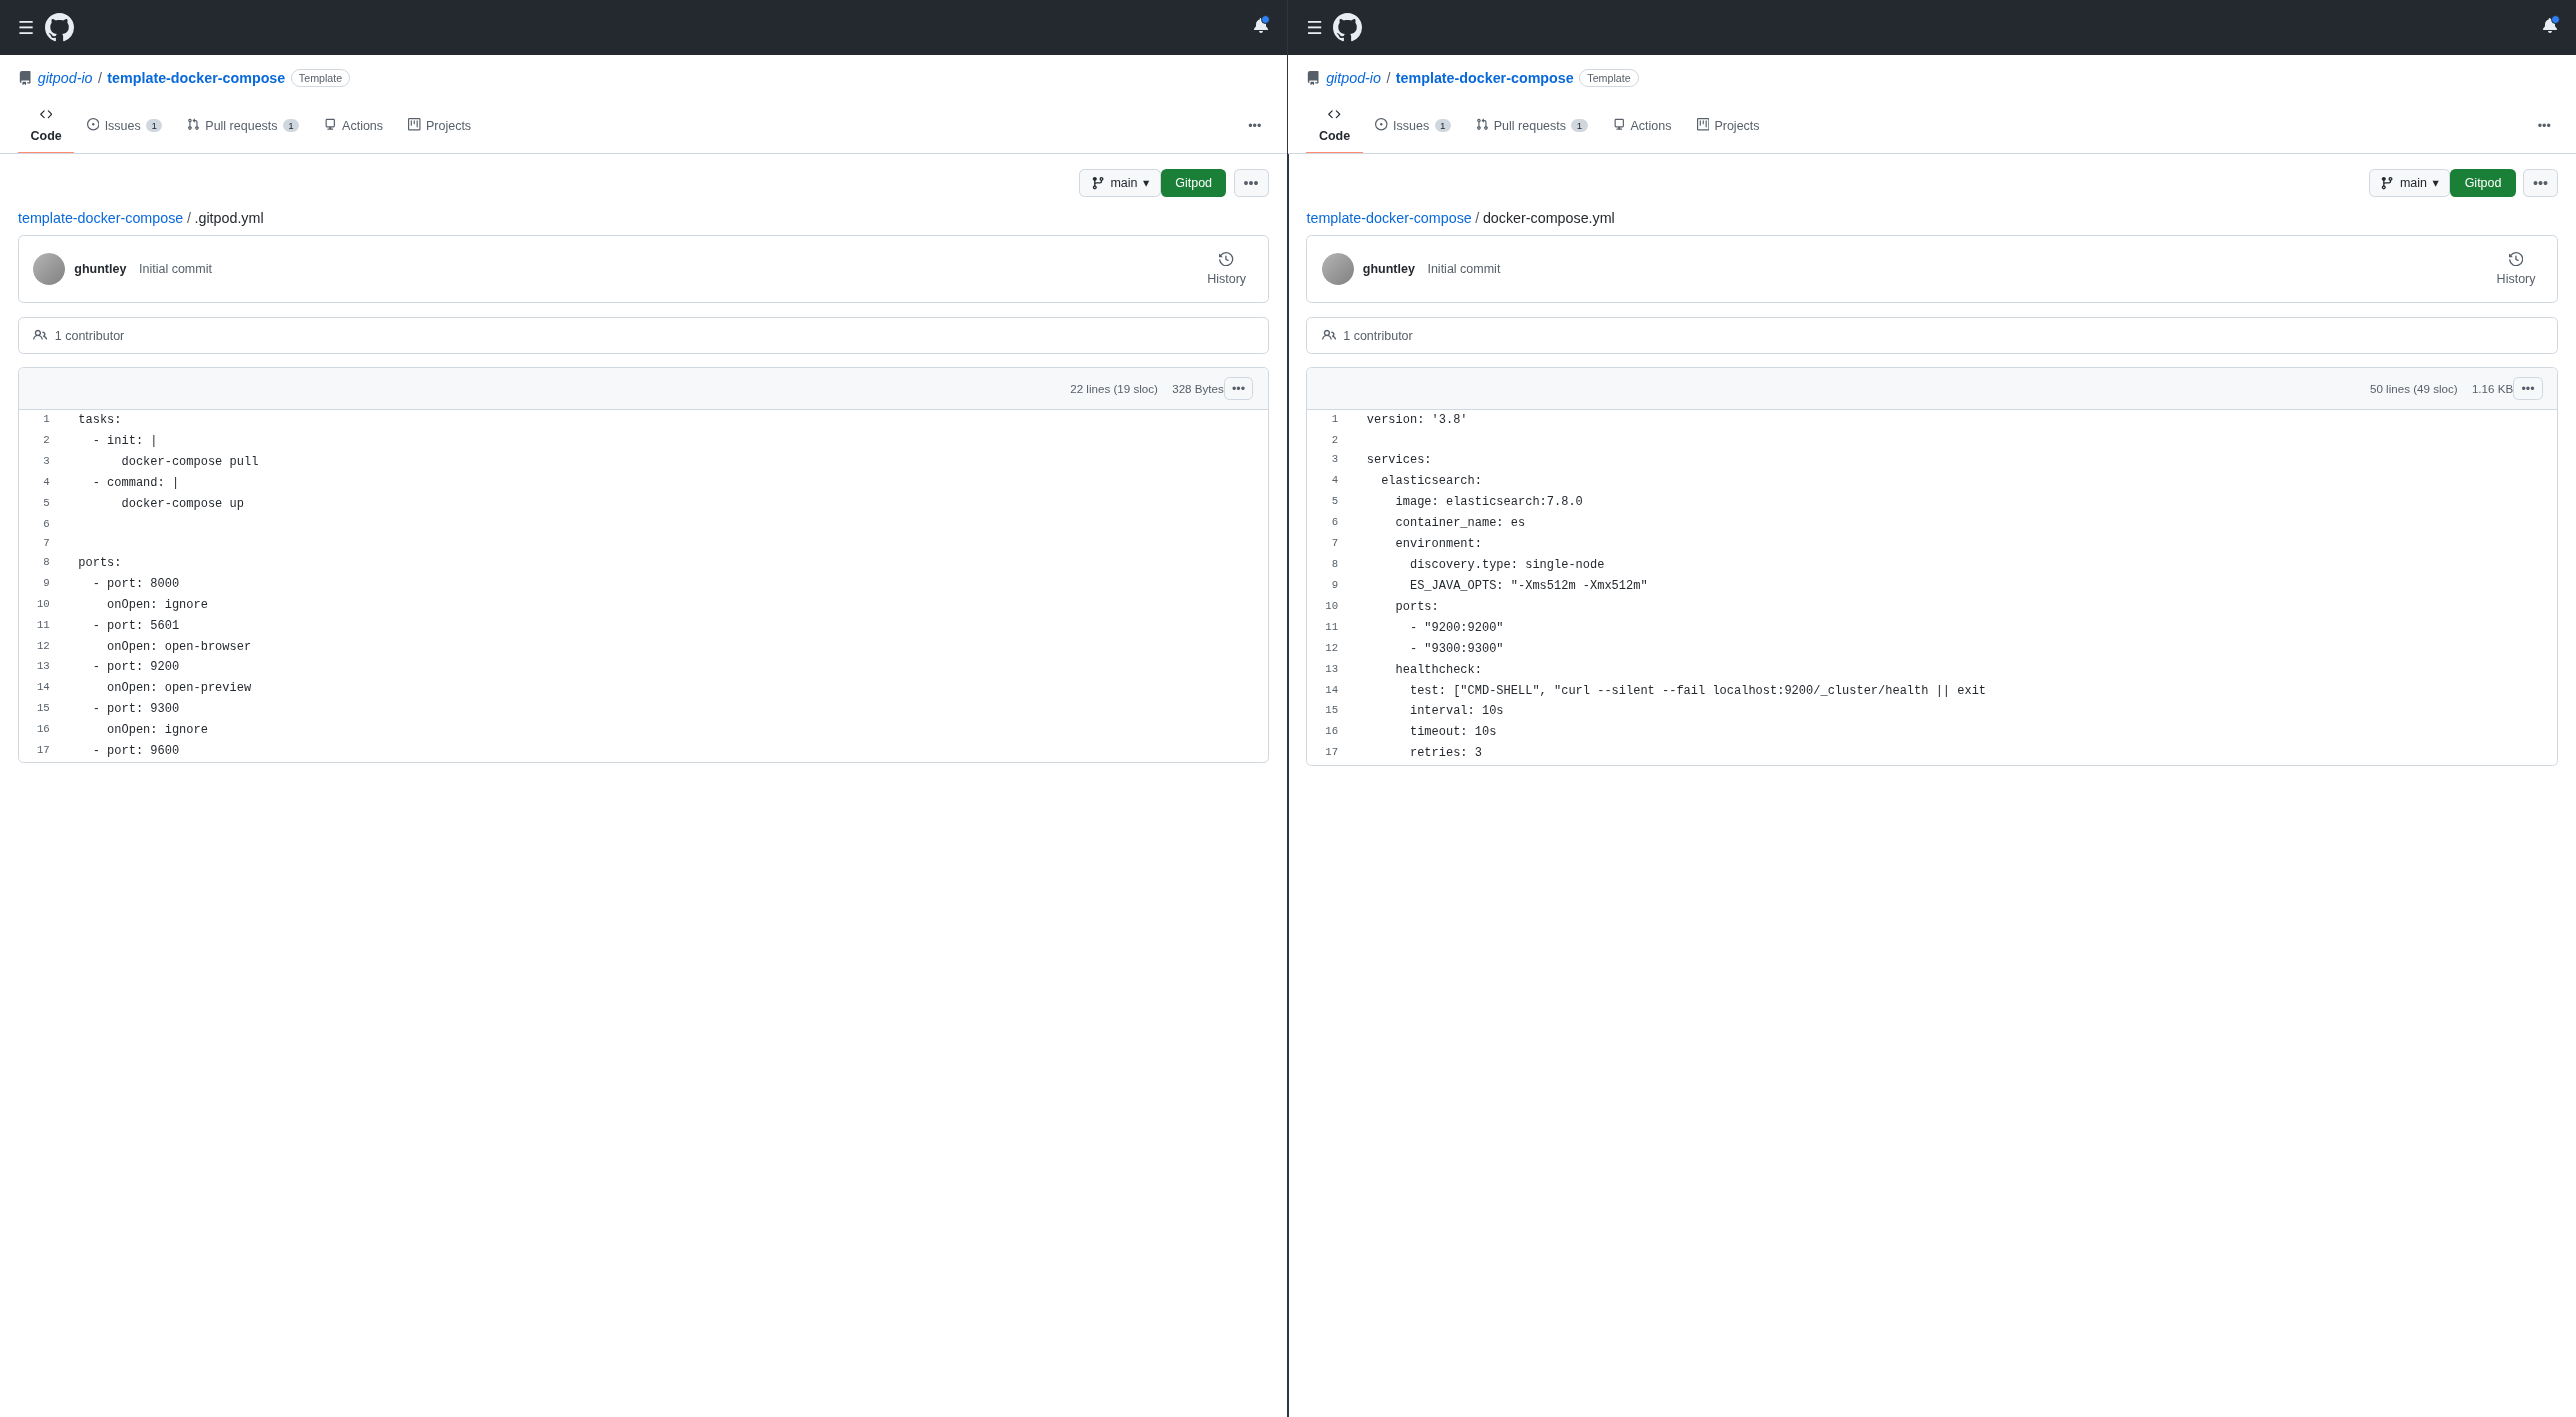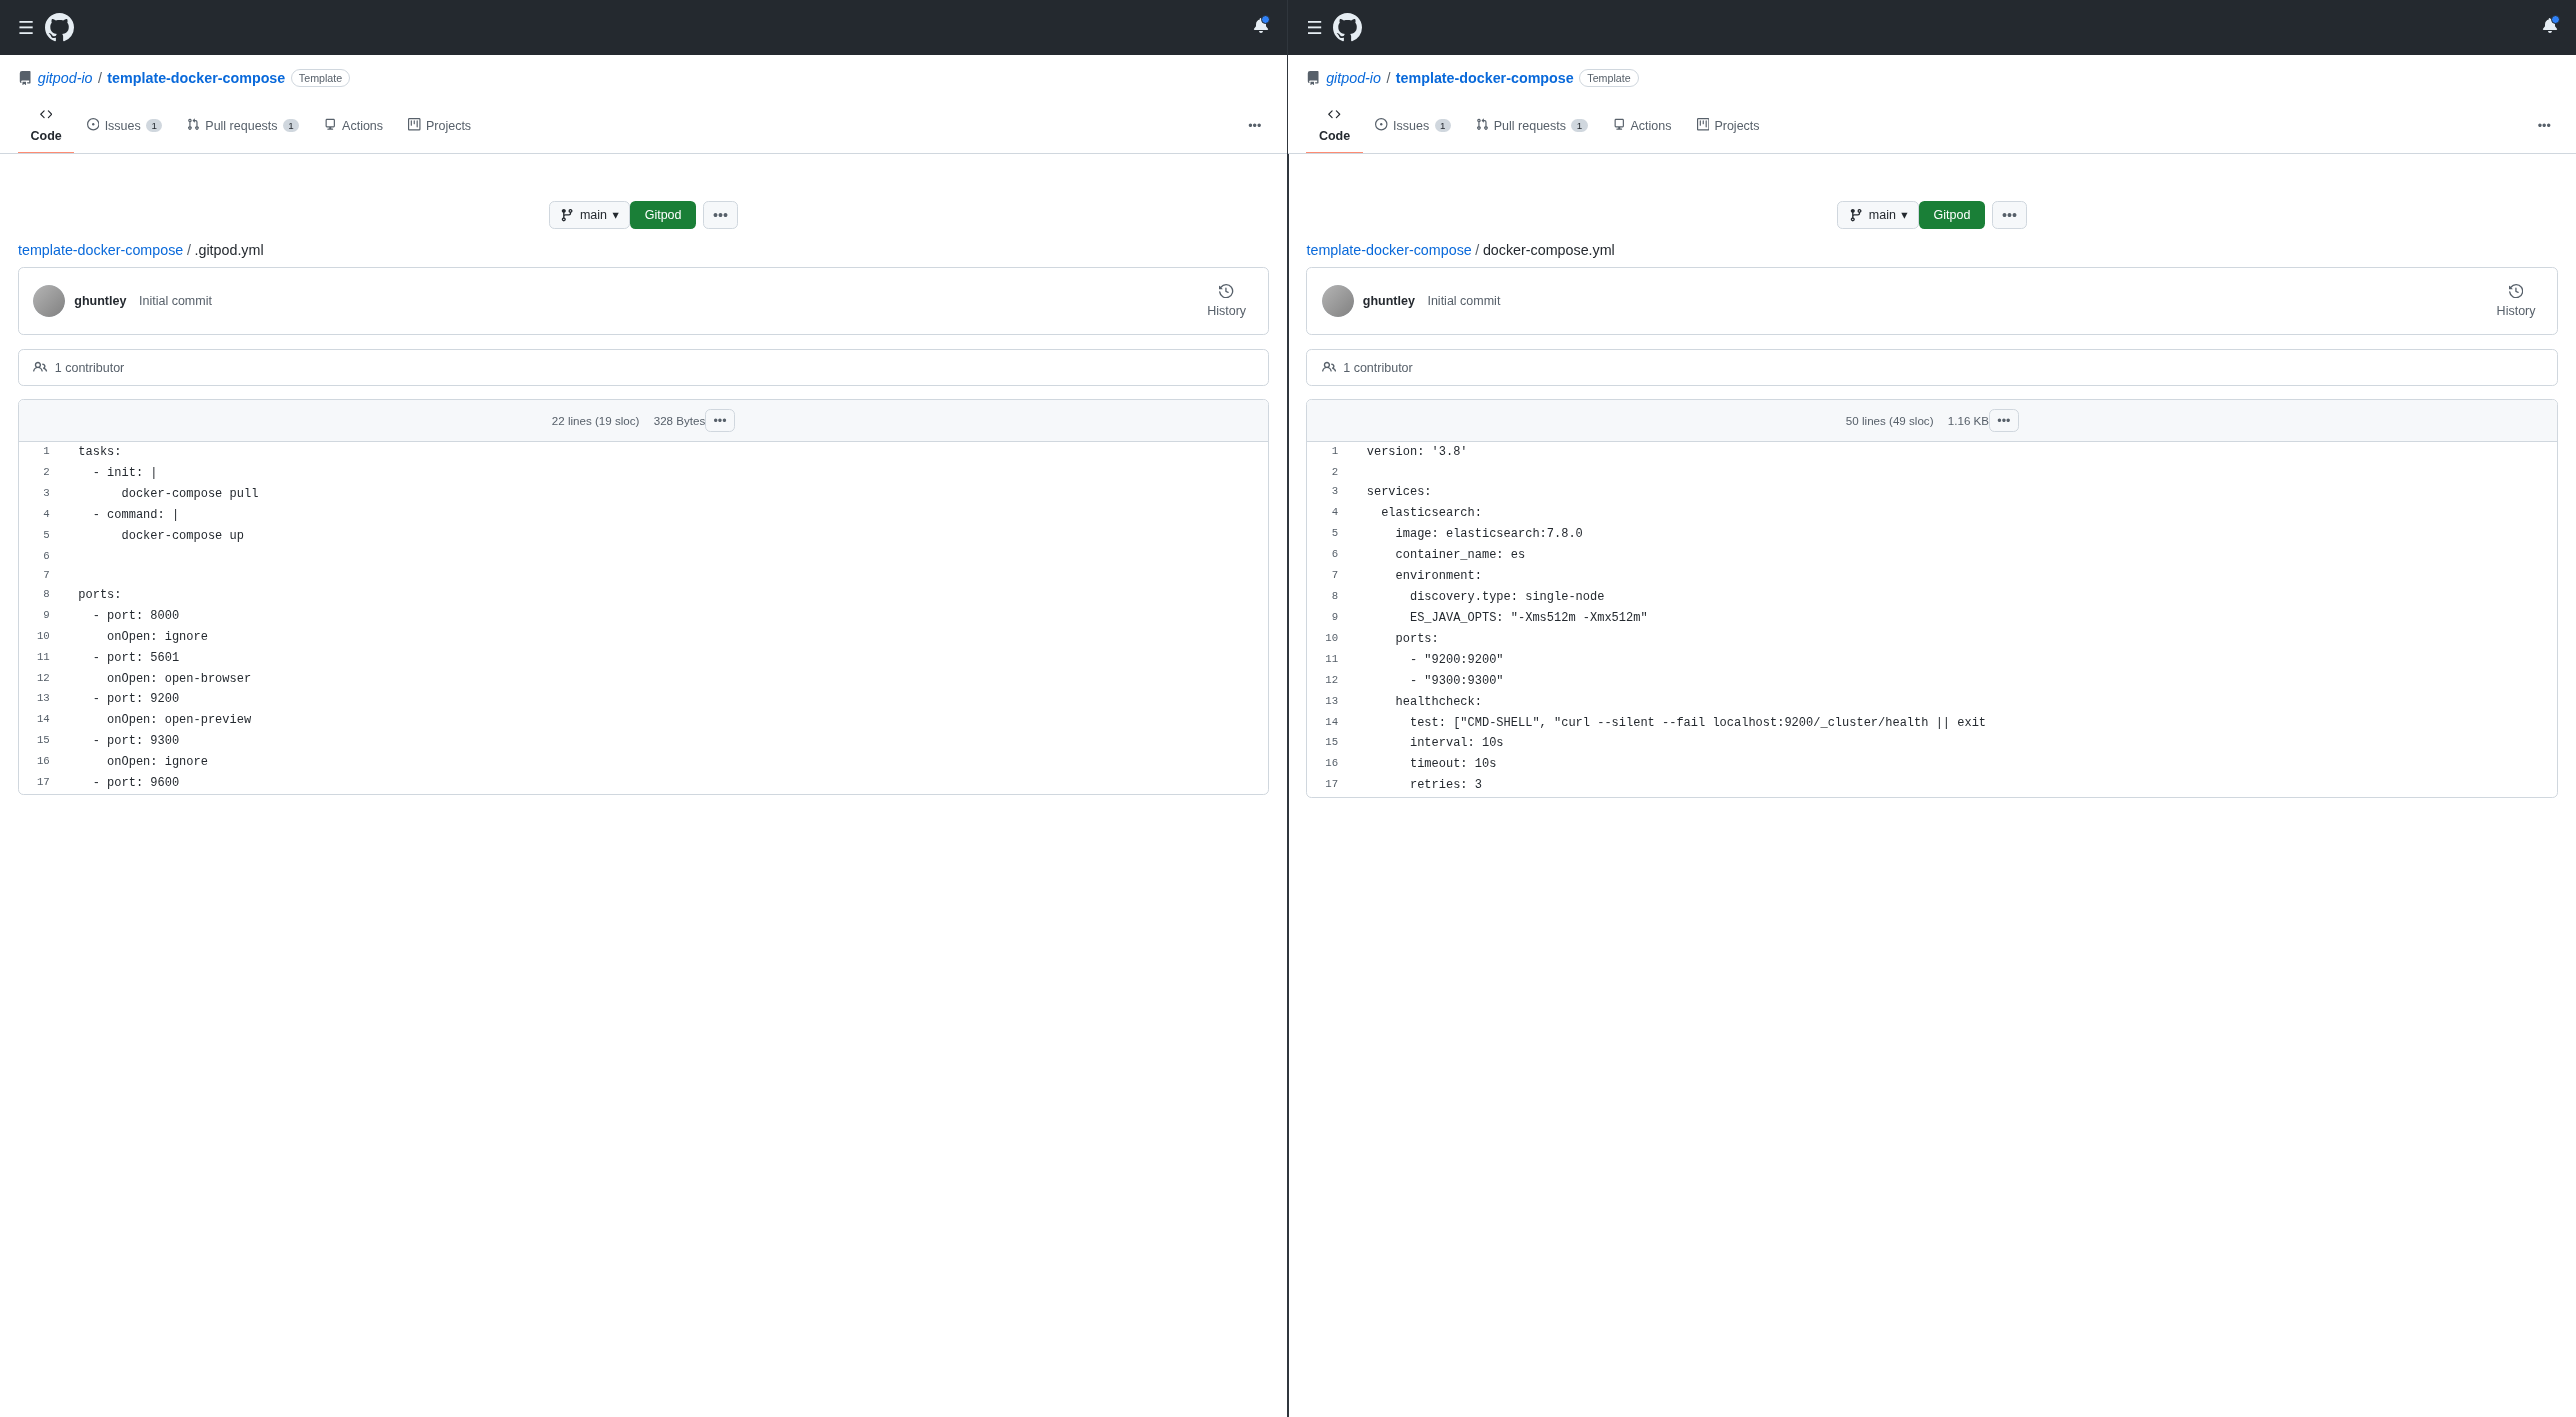--- a/index.html
+++ b/index.html
@@ -99,23 +99,22 @@
     
     .file-area {
       padding: 14.3px 18px;
       flex: 1;
     }
 
     
     .branch-row {
       display: flex;
       align-items: center;
-      justify-content: center;
+      justify-content: flex-end;
       margin-bottom: 12.5px;
-      margin-top: 32px;
     }
     .branch-btn {
       display: flex;
       align-items: center;
       gap: 5.4px;
       border: 0.9px solid #d0d7de;
       border-radius: 5.4px;
       padding: 5.4px 10.7px;
       background: #f6f8fa;
       cursor: pointer;
@@ -213,21 +212,21 @@
     
     .code-file-box {
       border: 0.9px solid #d0d7de;
       border-radius: 5.4px;
       overflow: hidden;
       background: #ffffff;
     }
     .code-file-header {
       display: flex;
       align-items: center;
-      justify-content: center;
+      justify-content: flex-end;
       padding: 9px 14.3px;
       background: #f6f8fa;
       border-bottom: 0.9px solid #d0d7de;
       font-size: 11.6px;
       color: #57606a;
     }
     .code-file-header-left { display: flex; align-items: center; gap: 14.3px; }
     .code-content {
       overflow-x: auto;
       font-family: "SFMono-Regular", Consolas, "Liberation Mono", Menlo, monospace;

